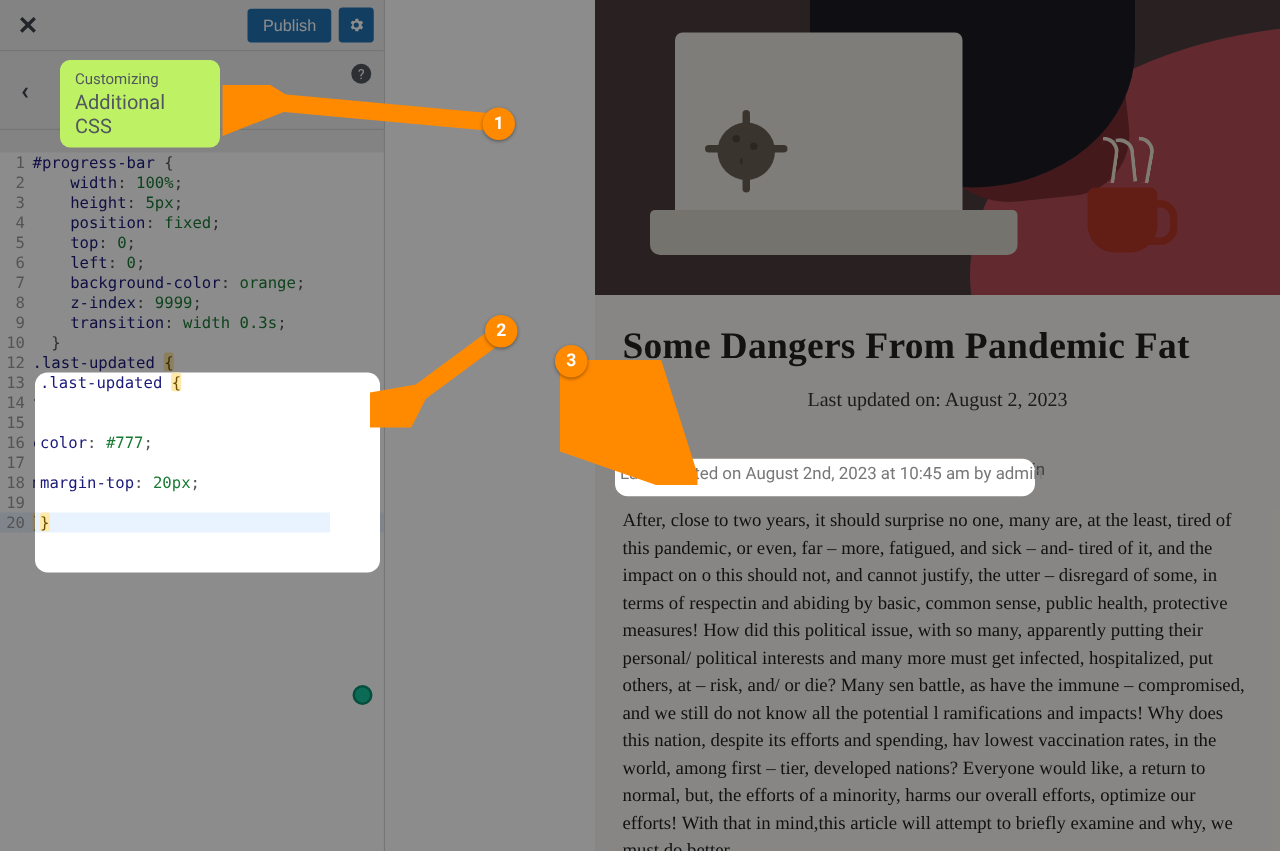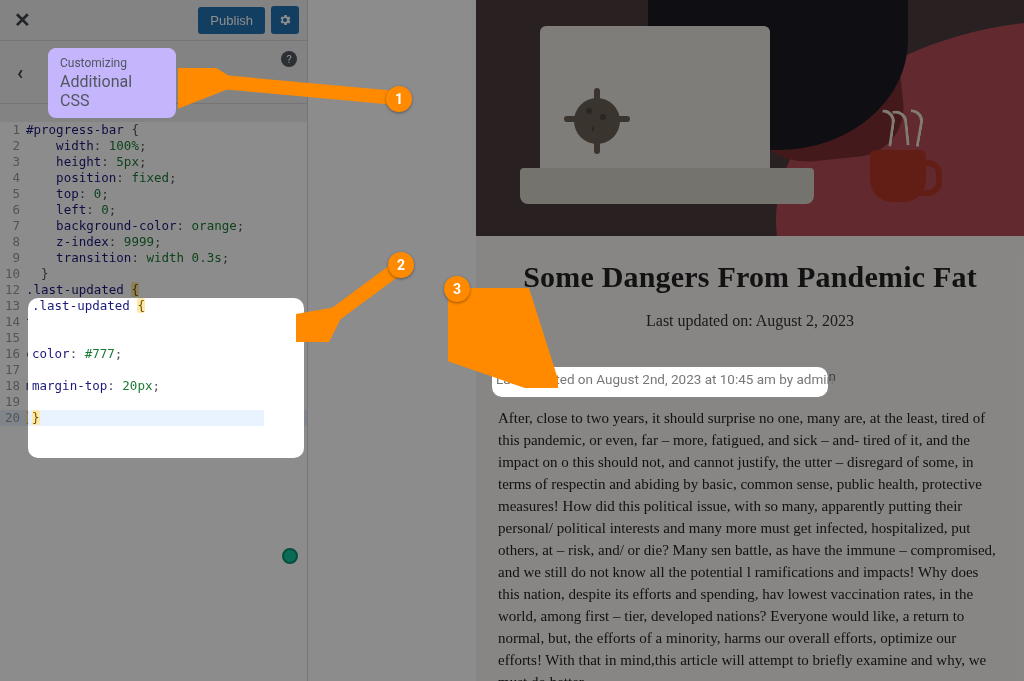--- a/index.html
+++ b/index.html
@@ -10,21 +10,21 @@
   
   .customizer { position: absolute; left: 0; top: 0; width: 308px; height: 681px; background: #efefef; border-right: 1px solid #d6d6d6; }
   .topbar { height: 40px; display: flex; align-items: center; justify-content: space-between; padding: 0 8px; }
   .close-x { font-size: 20px; font-weight: bold; color: #3c434a; cursor: pointer; padding: 0 6px; }
   .topbar-right { display: flex; align-items: center; gap: 6px; }
   .publish-btn { background: #2271b1; color: #fff; border: none; padding: 6px 12px; font-size: 13px; border-radius: 3px; cursor: pointer; }
   .gear-btn { background: #2271b1; color: #fff; width: 28px; height: 28px; display: flex; align-items: center; justify-content: center; border-radius: 3px; cursor: pointer; }
   .gear-btn svg { width: 14px; height: 14px; fill: #fff; }
   .section-head { height: 64px; border-top: 1px solid #d6d6d6; border-bottom: 1px solid #d6d6d6; position: relative; display: flex; align-items: center; background:#efefef; }
   .back-chevron { width: 40px; height: 64px; display:flex; align-items:center; justify-content:center; color:#3c434a; font-size:20px; font-weight:bold; cursor:pointer; }
-  .title-card { position: absolute; left: 48px; top: 48px; width: 128px; background: #c4b5fd; border-radius: 8px; padding: 8px 12px; box-shadow: 0 0 0 4px rgba(255,255,255,0); z-index: 20; }
+  .title-card { position: absolute; left: 48px; top: 48px; width: 128px; background: #bef264; border-radius: 8px; padding: 8px 12px; box-shadow: 0 0 0 4px rgba(255,255,255,0); z-index: 20; }
   .title-small { font-size: 12px; color: #50575e; }
   .title-big { font-size: 16px; color: #50575e; margin-top: 2px; }
   .help-dot { position: absolute; right: 10px; top: 10px; width: 16px; height: 16px; border-radius: 50%; background: #50575e; color:#fff; font-size: 11px; display:flex; align-items:center; justify-content:center; cursor:pointer; }
 
   
   .editor { position:absolute; left:0; top:122px; width:307px; height:559px; background:#fff; font-family: ui-monospace, Menlo, Consolas, monospace; font-size:12.5px; line-height:16px; }
   .editor-row { display:flex; }
   .gutter { width:26px; text-align:right; color:#999; padding-right:6px; user-select:none; }
   .code { flex:1; white-space:pre; }
   .row-active { background:#e9f3ff; }
@@ -61,21 +61,21 @@
   .steam span:nth-child(2){ left:14px; transform:rotate(-6deg); }
   .steam span:nth-child(3){ left:28px; transform:rotate(10deg); }
   .virus { position:absolute; left:98px; top:98px; width:46px; height:46px; background:#6b5f57; border-radius:50%; }
   .virus::before, .virus::after { content:""; position:absolute; background:#6b5f57; }
   .virus::before { left:-10px; top:18px; width:66px; height:6px; border-radius:3px; }
   .virus::after  { left:20px; top:-10px; width:6px; height:66px; border-radius:3px; }
   .virus .d { position:absolute; width:6px; height:6px; border-radius:50%; background:#4f463f; }
   .virus .d1{left:12px;top:10px}.virus .d2{left:26px;top:16px}.virus .d3{left:18px;top:28px}
 
   .article { padding: 24px 22px 0 22px; }
-  .post-title { font-family: Georgia, 'Times New Roman', serif; font-weight:700; font-size:30px; text-align:center; color:#222; letter-spacing:0.2px; }
+  .post-title { font-family: Georgia, 'Times New Roman', serif; font-weight:700; font-size:30px; text-align:left; color:#222; letter-spacing:0.2px; }
   .subtitle { text-align:center; font-family: Georgia, serif; font-size:16px; color:#333; margin-top:18px; }
   .last-updated-badge { display:inline-block; margin-top:38px; font-size:13.5px; color:#777; }
   .body-text { margin-top:22px; font-family: Georgia, serif; font-size:15px; line-height:22px; color:#222; }
 
   
   .badge { position:absolute; width:26px; height:26px; border-radius:50%; background:#ff8a00; color:#fff; font-weight:700; font-size:14px; display:flex; align-items:center; justify-content:center; z-index:40; box-shadow:0 1px 3px rgba(0,0,0,.4); }
   .arrow-svg { position:absolute; z-index:35; pointer-events:none; }
 
   
   .customizer, .preview { z-index:5; }

